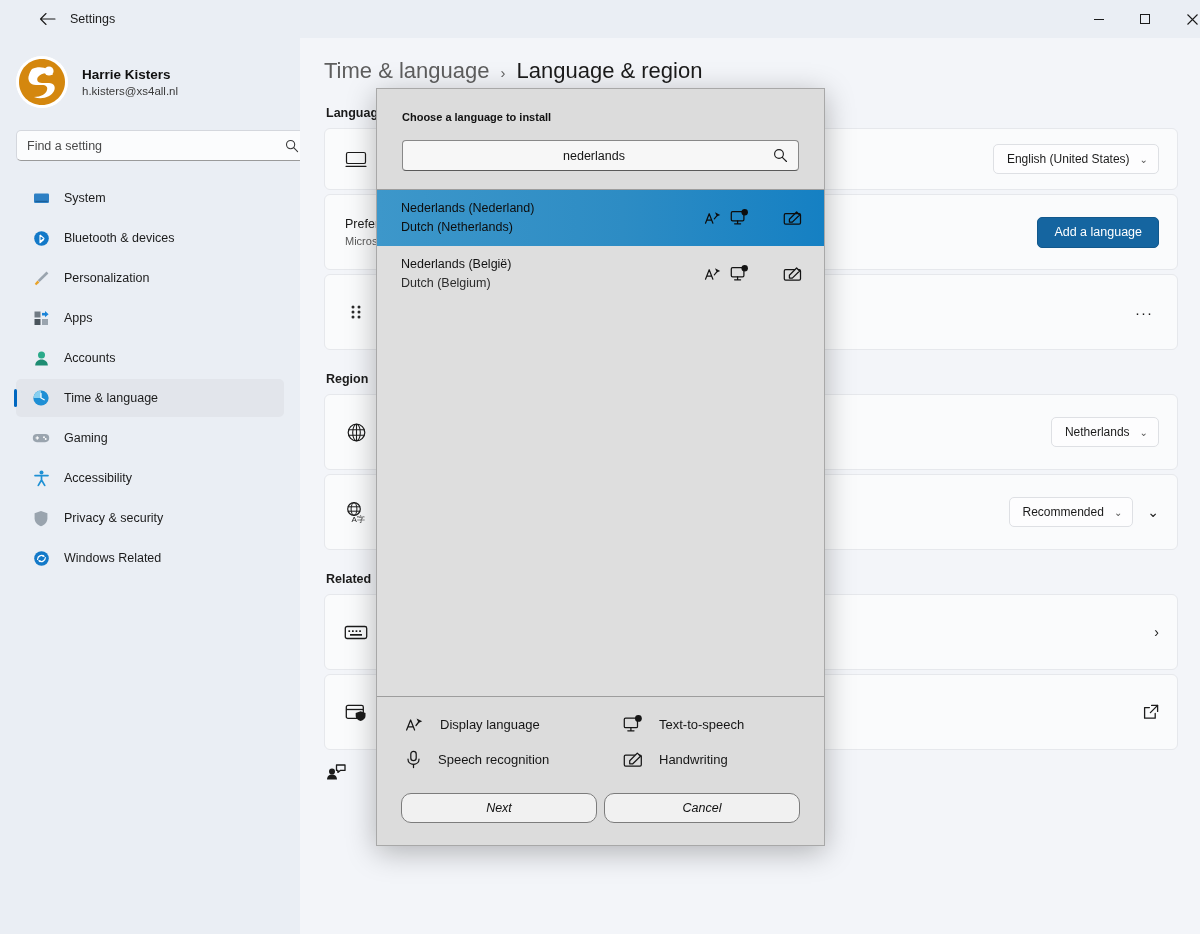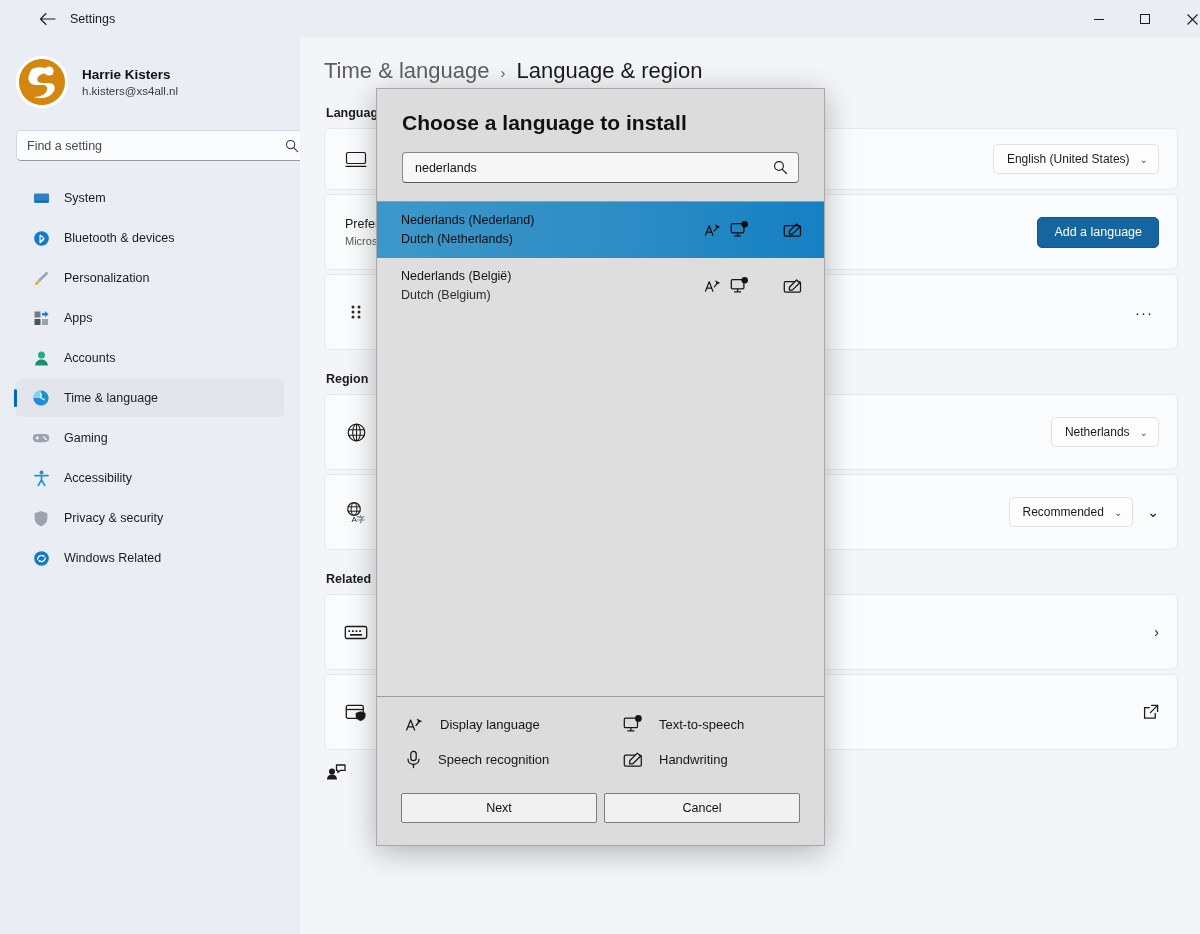--- a/index.html
+++ b/index.html
@@ -118,29 +118,29 @@
   .feedback-label { font-size: 12.5px; color: #1c5da8; margin-left: 31px; }
 
   
   .dialog {
     position: absolute; left: 376px; top: 88px; width: 449px; height: 758px;
     background: #DCDCDC; border: 1px solid #A8A8A8;
     box-shadow: 0 6px 28px rgba(0,0,0,0.28);
     display: flex; flex-direction: column;
   }
   .dlg-head { padding: 22px 25px 18px 25px; background: #DCDCDC; }
-  .dlg-title { font-size: 21px; font-weight: bold; color: #111; margin-bottom: 17px; }
+  .dlg-title { font-size: 11px; font-weight: bold; color: #111; margin-bottom: 17px; }
   .dlg-search {
     height: 31px; background: #F7F7F7; border: 1px solid #888;
     border-bottom-color: #5a5a5a;
     border-radius: 4px; display: flex; align-items: center; padding: 0 10px 0 12px;
   }
   .dlg-search input {
     border: 0; outline: 0; background: transparent; flex: 1;
-    font-family: "Liberation Sans", sans-serif; font-size: 12.5px; color: #141414;
+    font-family: "Liberation Sans", sans-serif; font-size: 12.5px; color: #141414; text-align: center;
   }
   .dlg-list {
     flex: 1; background: #DEDEDE; border-top: 1px solid #9d9d9d;
     border-bottom: 1px solid #9d9d9d; overflow: hidden; position: relative;
   }
   .lang-row {
     height: 56px; display: flex; align-items: center;
     padding: 0 22px 0 24px; position: relative;
   }
   .lang-row.selected {
@@ -161,23 +161,23 @@
     display: grid; grid-template-columns: 218px 1fr; row-gap: 16px;
   }
   .legend-item { display: flex; align-items: center; gap: 16px; }
   .legend-label { font-size: 13px; color: #161616; }
   .dlg-actions {
     background: #DCDCDC; padding: 14px 24px 22px 24px;
     display: flex; gap: 7px;
   }
   .dlg-btn {
     flex: 1; height: 30px; background: #F1F1F1;
-    border: 1px solid #7c7c7c; border-radius: 2px;
+    border: 1px solid #7c7c7c; border-radius: 10px;
     font-size: 12.5px; color: #111;
-    display: flex; align-items: center; justify-content: center;
+    display: flex; align-items: center; justify-content: center; font-style: italic;
   }
   svg { display: block; }
 </style>
 </head>
 <body>
 
 <div class="window">
 
   <div class="titlebar">
     <div class="back-btn">

